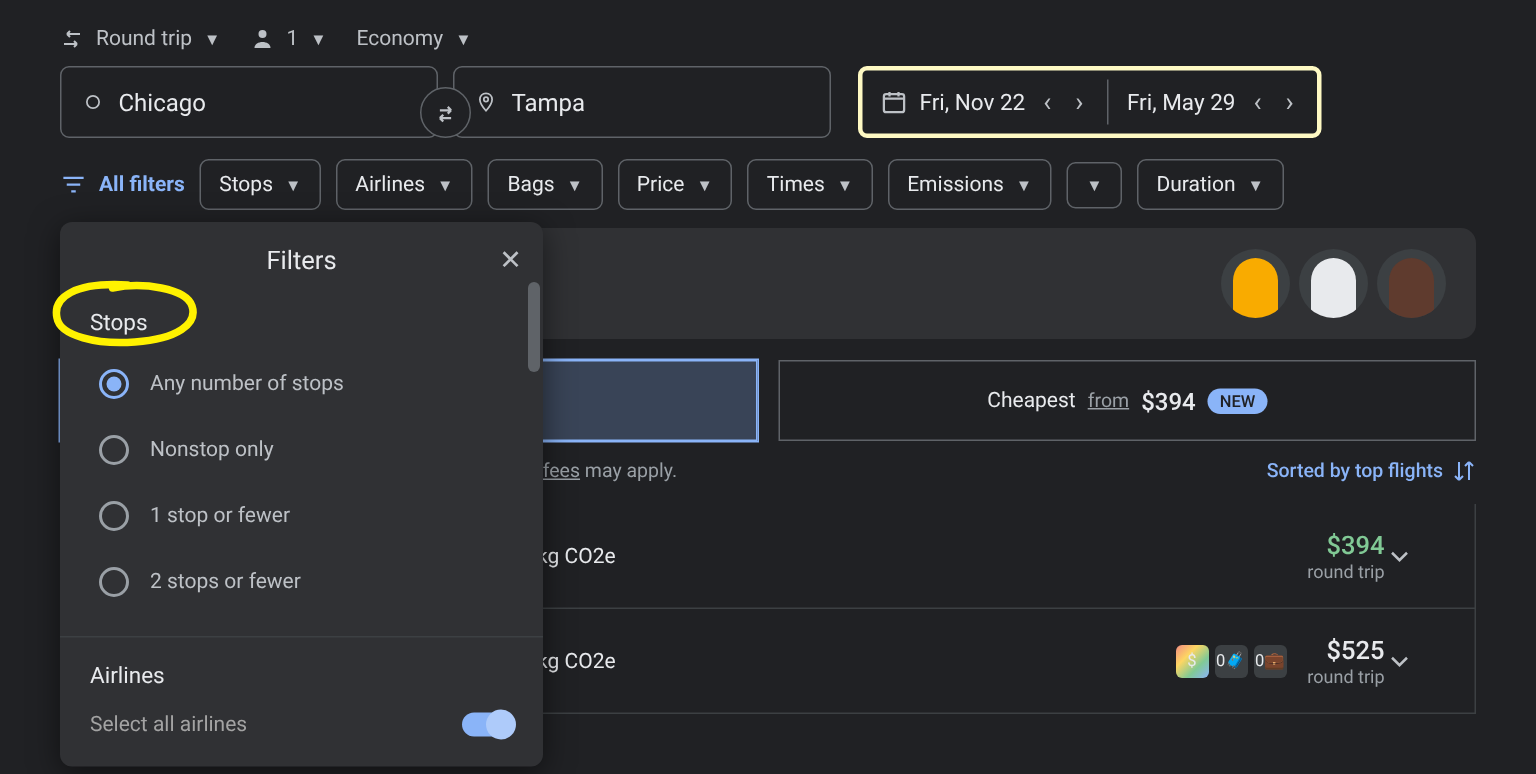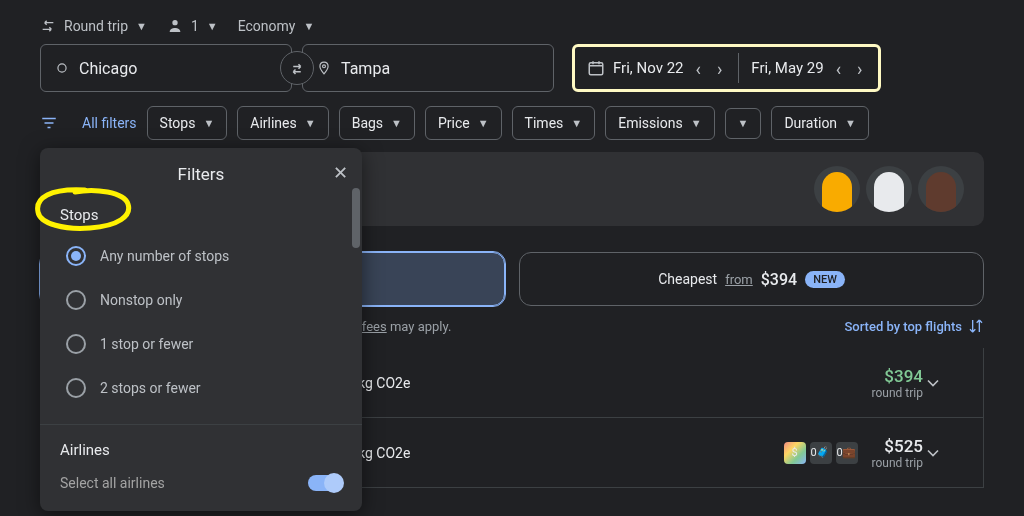--- a/index.html
+++ b/index.html
@@ -23,21 +23,21 @@
     display: flex;
     align-items: center;
     gap: 8px;
     color: #bdc1c6;
     cursor: pointer;
   }
   .search-row {
     display: flex;
     gap: 10px;
     padding: 0 40px 14px;
-    align-items: center;
+    align-items: flex-end;
   }
   .input-box {
     background: transparent;
     border: 1px solid #5f6368;
     border-radius: 6px;
     height: 48px;
     display: flex;
     align-items: center;
     padding: 0 14px;
     gap: 10px;
@@ -68,22 +68,22 @@
     display: flex; align-items: center; gap: 8px;
     padding: 0 12px;
     font-size: 15px;
   }
   .date-sep { width:1px; height:30px; background:#5f6368; }
   .nav-arrow { color:#bdc1c6; padding:0 4px; cursor:pointer; font-size:18px; }
   .chips-row {
     display:flex; gap:10px; padding: 0 40px 12px; align-items:center;
   }
   .all-filters {
-    display:flex; align-items:center; gap:24px;
-    color:#8ab4f8; font-weight:400; cursor:pointer;
+    display:flex; align-items:center; gap:8px;
+    color:#8ab4f8; font-weight:700; cursor:pointer;
   }
   .chip {
     border:1px solid #5f6368;
     border-radius:6px;
     padding: 8px 12px;
     display:flex; align-items:center; gap:8px;
     color:#e8eaed; cursor:pointer;
     background:transparent;
   }
   .chev { font-size:11px; color:#bdc1c6; }
@@ -110,27 +110,26 @@
   }
   .avatar-figure {
     width:30px; height:40px; border-radius:15px 15px 0 0;
   }
   .tabs-row {
     display:flex; gap:14px; align-items:center;
     margin-bottom:12px;
   }
   .tab-box {
     border:1px solid #5f6368;
-    border-radius:12px;
+    border-radius:0;
     flex:1;
     height:54px;
     display:flex; align-items:center; justify-content:center;
     gap:8px;
     cursor:pointer;
-    margin-top:12px;
   }
   .tab-best {
     background:#394457;
     border:1px solid #8ab4f8;
     outline:1px solid #8ab4f8;
   }
   .from-text { color:#9aa0a6; font-size:13px;text-decoration:underline; }
   .price-strong { color:#e8eaed; font-weight:500; font-size:16px; }
   .new-badge {
     background:#8ab4f8; color:#202124;

